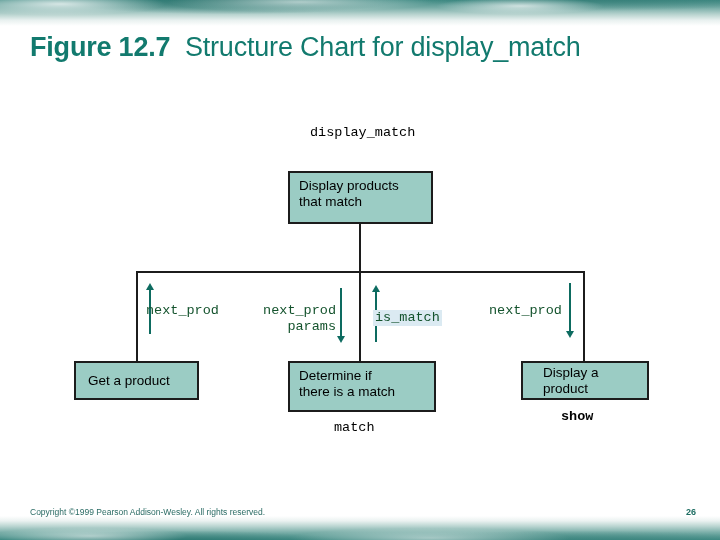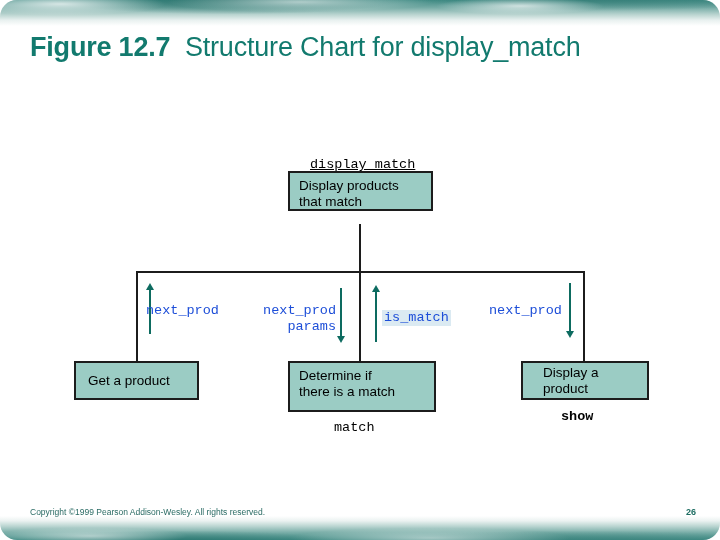--- a/index.html
+++ b/index.html
@@ -12,21 +12,20 @@
     background: #ffffff;
     font-family: "Liberation Sans", sans-serif;
     overflow: hidden;
   }
   #slide {
     position: relative;
     width: 720px;
     height: 540px;
     background: #ffffff;
     overflow: hidden;
-    border-radius: 17px;
   }
 
   
   .band {
     position: absolute;
     left: 0;
     width: 720px;
     pointer-events: none;
   }
   .band-top {
@@ -94,23 +93,23 @@
     background: #1c1c1c;
   }
 
   .label-mono {
     position: absolute;
     font-family: "Liberation Mono", monospace;
     font-size: 13.5px;
     line-height: 16px;
     white-space: pre;
   }
-  .label-couple { color: #1d4ed8; }
+  .label-couple { color: #14532d; }
   .label-name   { color: #000000; }
-  .label-hl     { background: #dbeaf2; padding: 0 2px; margin-left: 9px; }
+  .label-hl     { background: #dbeaf2; padding: 0 2px; }
   .ta-right { text-align: right; }
 
   
   .flow {
     position: absolute;
     width: 2px;
     background: #0d6b60;
   }
   .arrowhead {
     position: absolute;
@@ -150,23 +149,23 @@
 
   <div class="band band-top"></div>
   <div class="band band-bot"></div>
 
   <div id="title">
     <span class="t-bold">Figure 12.7</span><span>&nbsp; </span><span class="t-reg">Structure Chart for display_match</span>
   </div>
 
   <div id="diagram">
 
-    <div class="label-mono label-name" style="left:310px; top:157px;text-decoration:underline;">display_match</div>
-
-    <div class="node" style="left:288px; top:171px; width:145px; height:40px;">
+    <div class="label-mono label-name" style="left:310px; top:125px;">display_match</div>
+
+    <div class="node" style="left:288px; top:171px; width:145px; height:53px;">
       <div>Display products</div>
       <div>that match</div>
     </div>
 
     <div class="line" style="left:359px; top:224px; width:2px; height:48px;"></div>
 
     <div class="line" style="left:136px; top:271px; width:449px; height:2px;"></div>
 
     <div class="line" style="left:136px; top:271px; width:2px; height:91px;"></div>
 

